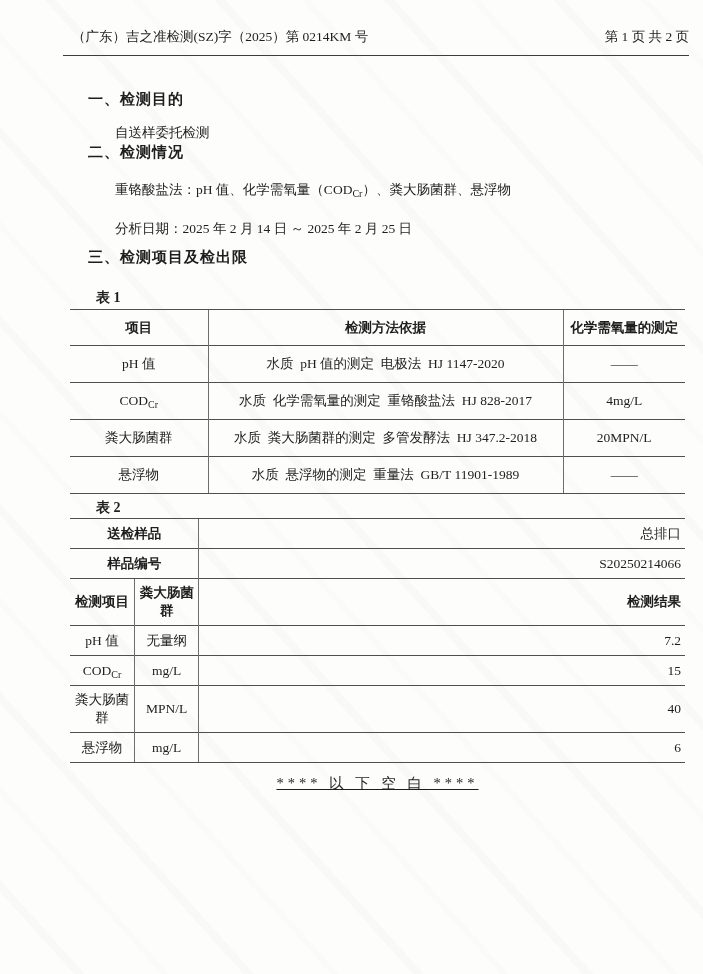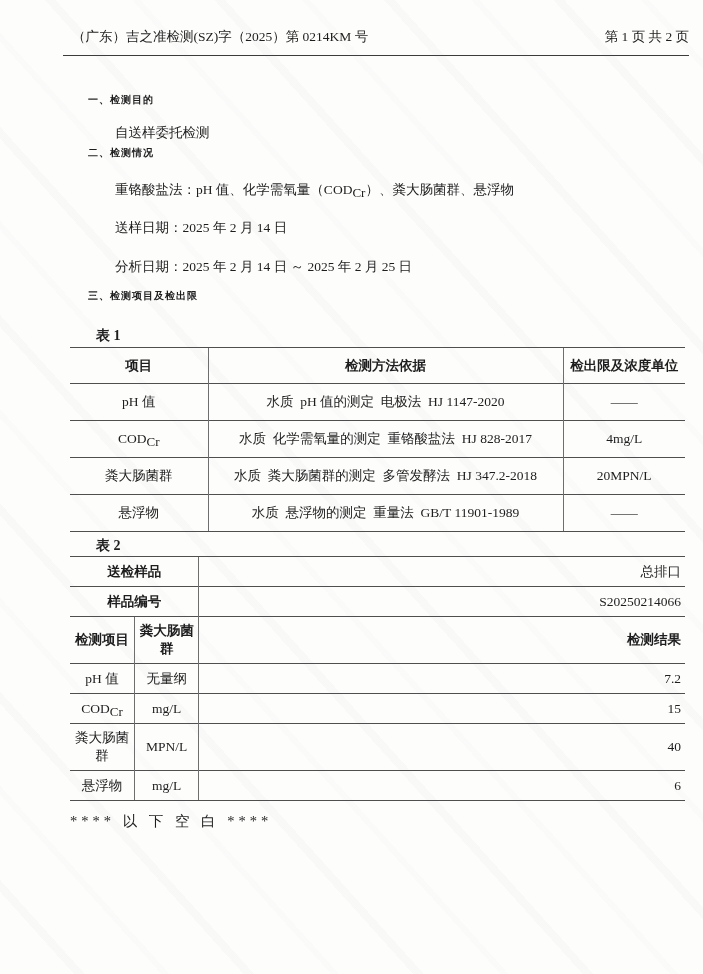--- a/index.html
+++ b/index.html
@@ -32,37 +32,37 @@
     display: flex;
     justify-content: space-between;
     align-items: flex-end;
     border-bottom: 1.5px solid #3c3c3c;
     font-size: 13.5px;
     line-height: 19px;
   }
   .content { padding: 0 14px 0 63px; position: relative; }
   .sec-title {
     font-weight: bold;
-    font-size: 10px;
+    font-size: 15px;
     line-height: 21px;
     margin-left: 25px;
     letter-spacing: 1px;
   }
   .para {
     font-size: 13.5px;
     line-height: 19px;
     margin-left: 52px;
   }
   .tbl-label {
     font-weight: bold;
     font-size: 14px;
     line-height: 18px;
     margin-left: 33px;
   }
-  sub { font-size: 13px; vertical-align: -3px; line-height: 0; }
+  sub { font-size: 10px; vertical-align: -3px; line-height: 0; }
   table {
     border-collapse: collapse;
     table-layout: fixed;
     margin-left: 7px;
     width: 615px;
     font-size: 13.5px;
   }
   td, th {
     text-align: center;
     vertical-align: middle;
@@ -80,24 +80,25 @@
   .t1 .c2 { width: 355px; }
   .t1 .c3 { width: 122px; }
   .t1 .method { white-space: pre; }
   .t2 tr { height: 30px; }
   .t2 .c1 { width: 108px; }
   .t2 .c2 { width: 100px; }
   .t2 .c3 { width: 407px; text-align: right; }
   .blank-note {
     margin-left: 7px;
     width: 615px;
-    text-align: left;
+    text-align: center;
     font-size: 14.5px;
     letter-spacing: 4px;
     line-height: 19px;
+    text-decoration: underline;
   }
   
   .mt-sec1 { margin-top: 33px; }
   .mt-para1 { margin-top: 13px; }
   .mt-sec2 { }
   .mt-para2 { margin-top: 17px; }
   .mt-para3 { margin-top: 19px; }
   .mt-para4 { margin-top: 20px; }
   .mt-sec3 { margin-top: 9px; }
   .mt-lbl1 { margin-top: 21px; }
@@ -118,32 +119,31 @@
     <span>第 1 页 共 2 页</span>
   </div>
 
   <div class="content">
 
     <div class="sec-title mt-sec1">一、检测目的</div>
     <div class="para mt-para1">自送样委托检测</div>
 
     <div class="sec-title mt-sec2">二、检测情况</div>
     <div class="para mt-para2"><span>重铬酸盐法：pH 值、化学需氧量（COD</span><sub>Cr</sub><span>）、粪大肠菌群、悬浮物</span></div>
-    <div class="para mt-para3">送样日期：2025 年 2 月 14 日</div>
     <div class="para mt-para4">分析日期：2025 年 2 月 14 日 ～ 2025 年 2 月 25 日</div>
 
     <div class="sec-title mt-sec3">三、检测项目及检出限</div>
     <div class="tbl-label mt-lbl1">表 1</div>
 
     <table class="t1 mt-tbl1">
       <tbody>
         <tr class="hdr">
           <th class="c1">项目</th>
           <th class="c2 vl">检测方法依据</th>
-          <th class="c3 vl">检出限及浓度单位</th>
+          <th class="c3 vl">化学需氧量的测定</th>
         </tr>
         <tr>
           <td class="c1">pH 值</td>
           <td class="c2 vl method">水质  pH 值的测定  电极法  HJ 1147-2020</td>
           <td class="c3 vl">——</td>
         </tr>
         <tr>
           <td class="c1"><span>COD</span><sub>Cr</sub></td>
           <td class="c2 vl method">水质  化学需氧量的测定  重铬酸盐法  HJ 828-2017</td>
           <td class="c3 vl">4mg/L</td>

